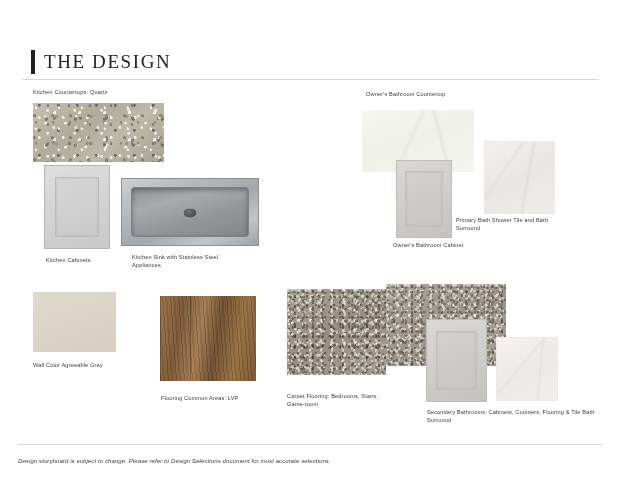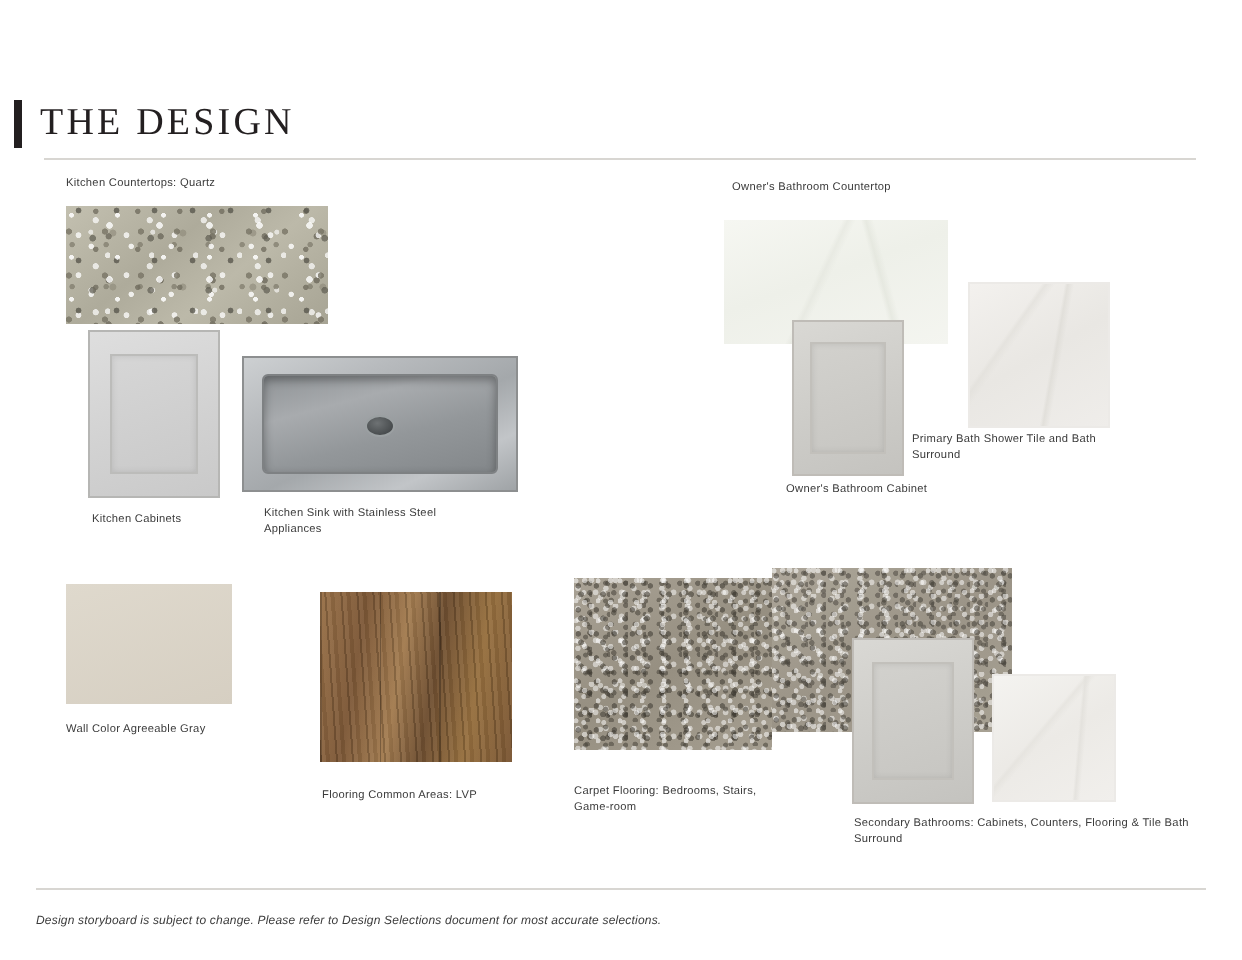--- a/index.html
+++ b/index.html
@@ -15,21 +15,21 @@
     position: relative;
     width: 621px;
     height: 480px;
     background: #ffffff;
     overflow: hidden;
   }
 
   
   .title-wrap {
     position: absolute;
-    left: 7px;
+    left: 31px;
     top: 50px;
     display: flex;
     align-items: center;
   }
   .title-bar {
     width: 4px;
     height: 24px;
     background: #231f20;
     margin-right: 9px;
   }

